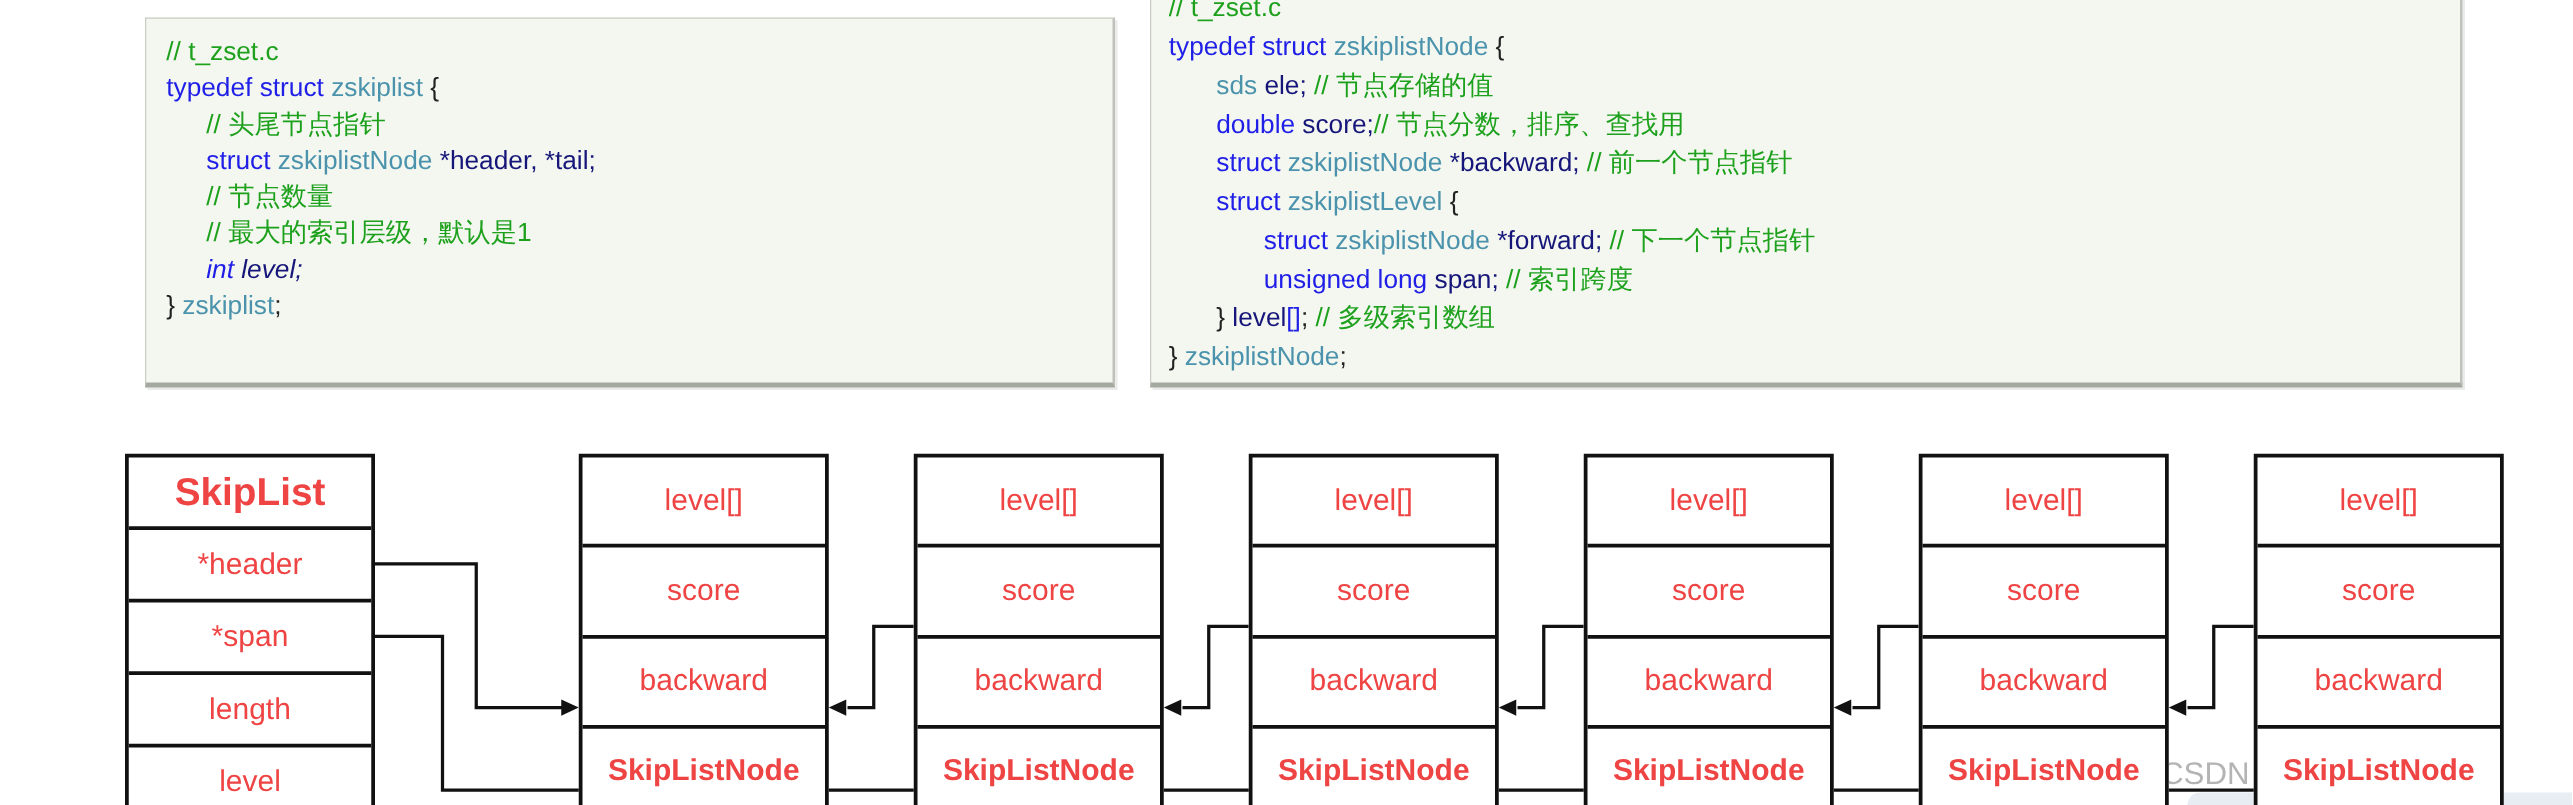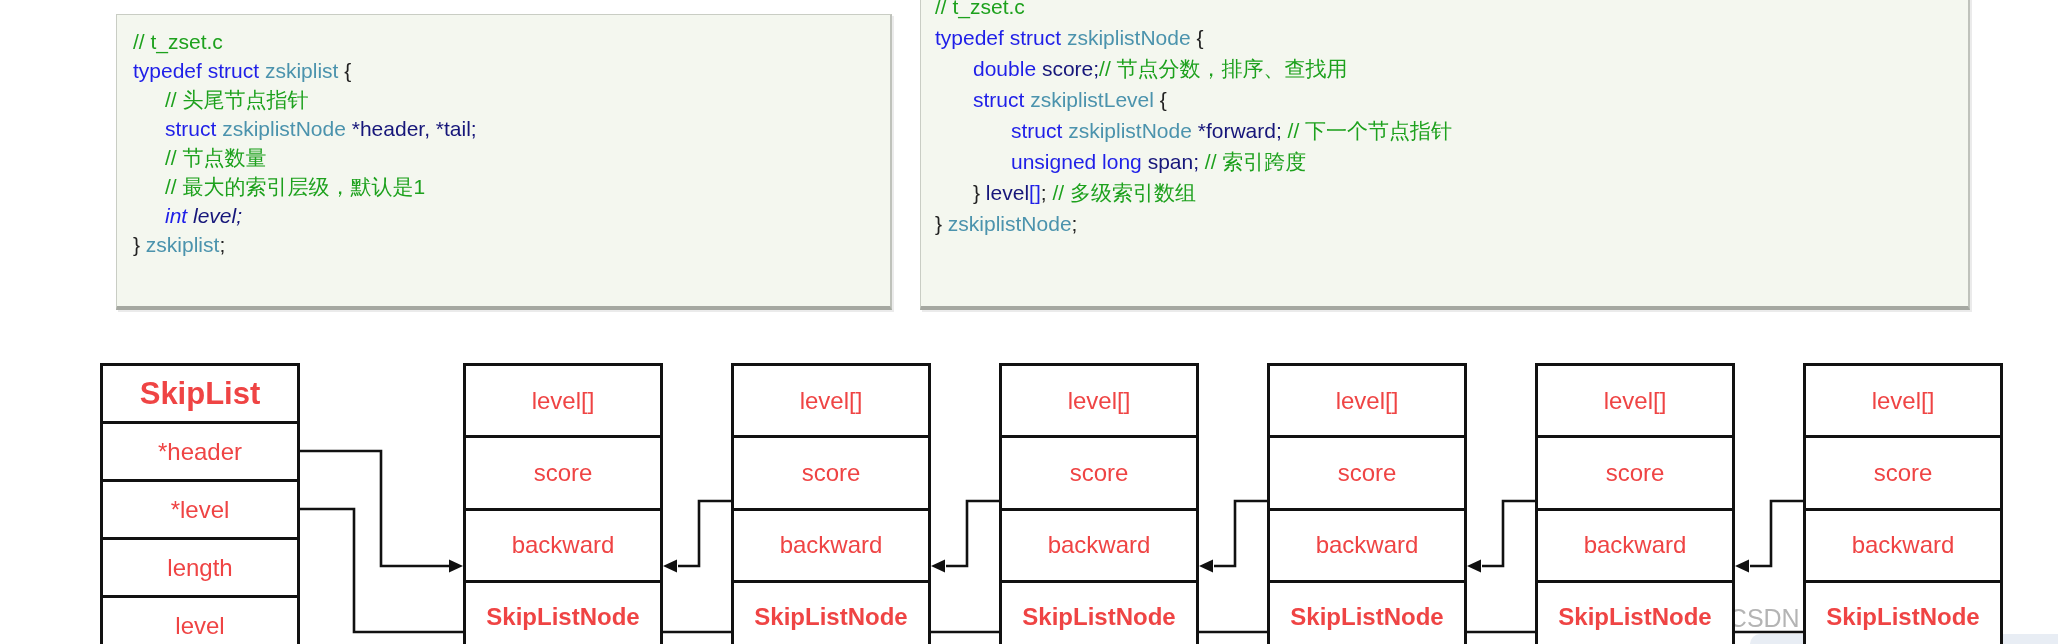--- a/index.html
+++ b/index.html
@@ -69,21 +69,23 @@
       <div class="code-line" style="padding-left: 32px;"><span class="tok-k">struct </span><span class="tok-t">zskiplistNode</span><span class="tok-v"> *header, *tail;</span></div>
       <div class="code-line" style="padding-left: 32px;"><span class="tok-c">// 节点数量</span></div>
       <div class="code-line" style="padding-left: 32px;"><span class="tok-c">// 最大的索引层级，默认是1</span></div>
       <div class="code-line" style="padding-left: 32px; font-style: italic;"><span class="tok-k">int </span><span class="tok-v">level;</span></div>
       <div class="code-line" style="padding-left: 0px;"><span class="tok-p">} </span><span class="tok-t">zskiplist</span><span class="tok-p">;</span></div>
     </div>
 
   <div class="code-block right">
       <div class="code-line" style="padding-left: 0px;"><span class="tok-c">// t_zset.c</span></div>
       <div class="code-line" style="padding-left: 0px;"><span class="tok-k">typedef struct </span><span class="tok-t">zskiplistNode</span><span class="tok-p"> {</span></div>
+      <div class="code-line" style="padding-left: 38px;"><span class="tok-t">sds</span><span class="tok-v"> ele; </span><span class="tok-c">// 节点存储的值</span></div>
       <div class="code-line" style="padding-left: 38px;"><span class="tok-k">double</span><span class="tok-v"> score;</span><span class="tok-c">// 节点分数，排序、查找用</span></div>
+      <div class="code-line" style="padding-left: 38px;"><span class="tok-k">struct </span><span class="tok-t">zskiplistNode</span><span class="tok-v"> *backward; </span><span class="tok-c">// 前一个节点指针</span></div>
       <div class="code-line" style="padding-left: 38px;"><span class="tok-k">struct </span><span class="tok-t">zskiplistLevel</span><span class="tok-p"> {</span></div>
       <div class="code-line" style="padding-left: 76px;"><span class="tok-k">struct </span><span class="tok-t">zskiplistNode</span><span class="tok-v"> *forward; </span><span class="tok-c">// 下一个节点指针</span></div>
       <div class="code-line" style="padding-left: 76px;"><span class="tok-k">unsigned long </span><span class="tok-v">span; </span><span class="tok-c">// 索引跨度</span></div>
       <div class="code-line" style="padding-left: 38px;"><span class="tok-p">} </span><span class="tok-v">level</span><span class="tok-k">[]</span><span class="tok-p">; </span><span class="tok-c">// 多级索引数组</span></div>
       <div class="code-line" style="padding-left: 0px;"><span class="tok-p">} </span><span class="tok-t">zskiplistNode</span><span class="tok-p">;</span></div>
     </div>
 
   <div class="footer-bar"></div>
 
   <div class="watermark">CSDN @你小子在干嘛</div>
@@ -119,21 +121,21 @@
     <g>
       <polyline points="1803,501 1771,501 1771,566 1750,566"></polyline>
       <polygon points="1735,566 1749,559.5 1749,572.5"></polygon>
     </g>
   </svg>
 
   <div class="dbox skiplist-box">
     <div class="cell title">SkipList</div>
 
   <div class="cell">*header</div>
-      <div class="cell">*level</div>
+      <div class="cell">*span</div>
       <div class="cell">length</div>
       <div class="cell">level</div>
     </div>
 
   <div id="nodes">
       <div class="dbox node-box" style="left: 463px;">
         <div class="cell">level[]</div>
         <div class="cell">score</div>
         <div class="cell">backward</div>
         <div class="cell footer">SkipListNode</div>

